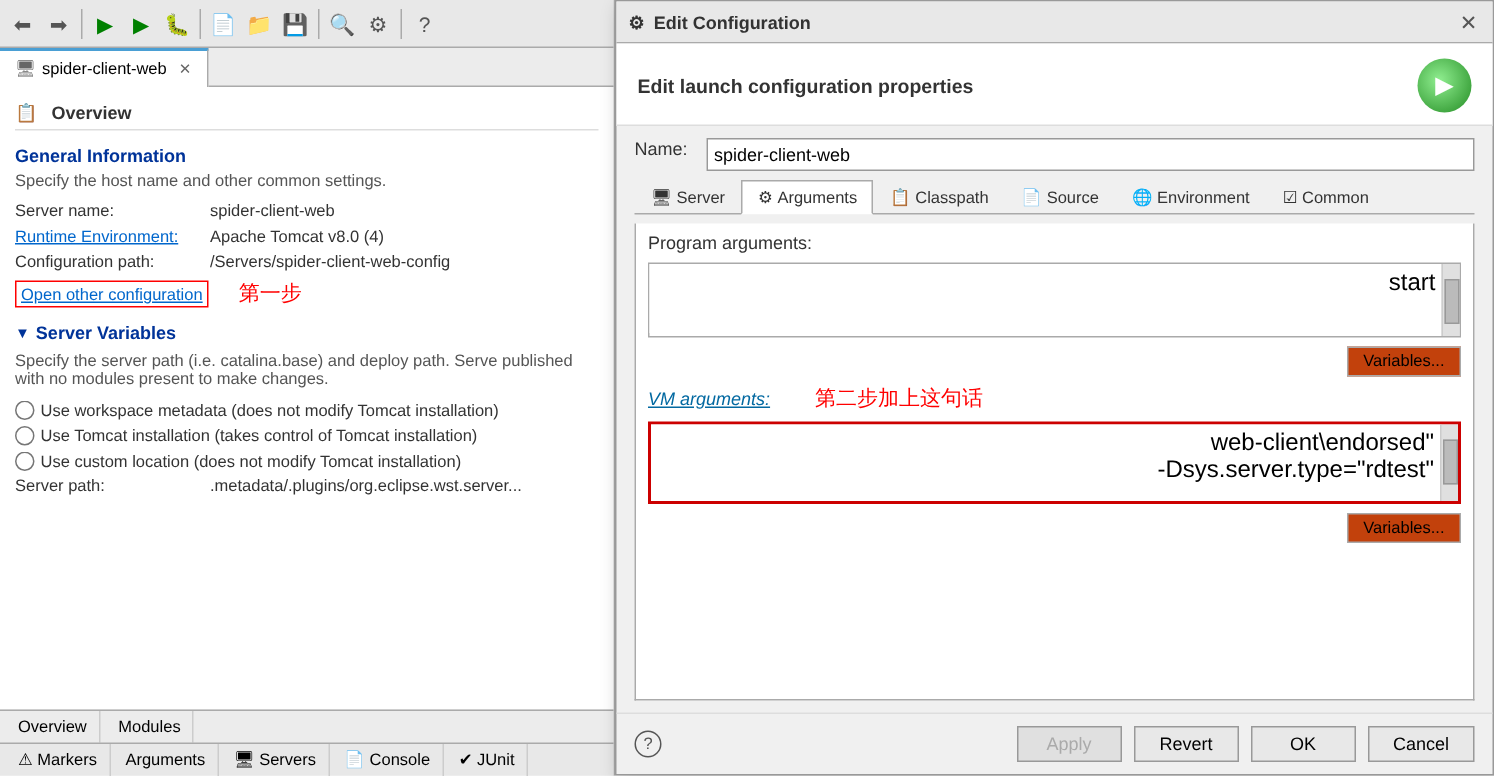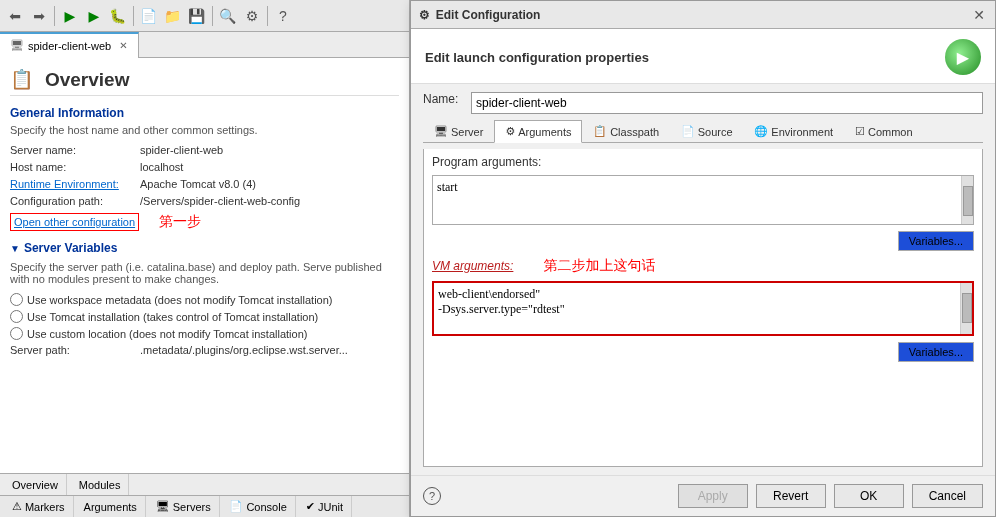--- a/index.html
+++ b/index.html
@@ -58,21 +58,21 @@
     }
 
     .panel-content {
       flex: 1;
       background: #fff;
       overflow-y: auto;
       padding: 10px;
     }
 
     .overview-title {
-      font-size: 19px;
+      font-size: 12px;
       font-weight: bold;
       color: #333;
       margin-bottom: 10px;
       padding-bottom: 4px;
       border-bottom: 1px solid #ddd;
     }
 
     .section-title {
       font-size: 12px;
       font-weight: bold;
@@ -286,27 +286,27 @@
       font-size: 12px;
       color: #333;
       font-weight: normal;
     }
 
     .variables-btn {
       align-self: flex-end;
       padding: 3px 10px;
       font-size: 11px;
       border: 1px solid #aaa;
-      background: #1d4ed8;
+      background: #c2410c;
       cursor: pointer;
     }
 
     .vm-label {
       font-size: 12px;
-      color: #b91c1c;
+      color: #0369a1;
       text-decoration: underline;
       font-style: italic;
     }
 
     .vm-annotation {
       color: red;
       font-size: 14px;
       margin-left: 30px;
     }
 
@@ -366,25 +366,26 @@
       display: flex;
       border: 1px solid #aaa;
     }
     .textarea-wrapper.highlighted {
       border: 2px solid #cc0000;
     }
     .textarea-wrapper textarea {
       flex: 1;
       border: none;
       outline: none;
-      font-size: 12px;
-      font-family: Liberation Serif, serif;
+      font-size: 16px;
+      font-family: Liberation Sans, sans-serif;
       padding: 4px;
       resize: none;
       background: #fff;
+      text-align: right;
     }
 
     .bottom-footer {
       height: 22px;
       background: #ececec;
       border-top: 1px solid #aaa;
       display: flex;
       align-items: center;
       gap: 4px;
       padding: 0 4px;
@@ -459,24 +460,20 @@
       <span style="color:#0057a0;margin-right:6px;">📋</span>
       <span>Overview</span>
     </div>
 
     <div class="section-title">General Information</div>
     <div class="section-desc">Specify the host name and other common settings.</div>
 
     <div class="field-row">
       <span class="field-label">Server name:</span>
       <span class="field-value">spider-client-web</span>
-    </div>
-    <div class="field-row">
-      <span class="field-label">Host name:</span>
-      <span class="field-value">localhost</span>
     </div>
     <div class="field-row">
       <span class="field-label link">Runtime Environment:</span>
       <span class="field-value">Apache Tomcat v8.0 (4)</span>
     </div>
     <div class="field-row">
       <span class="field-label">Configuration path:</span>
       <span class="field-value">/Servers/spider-client-web-config</span>
     </div>
 

